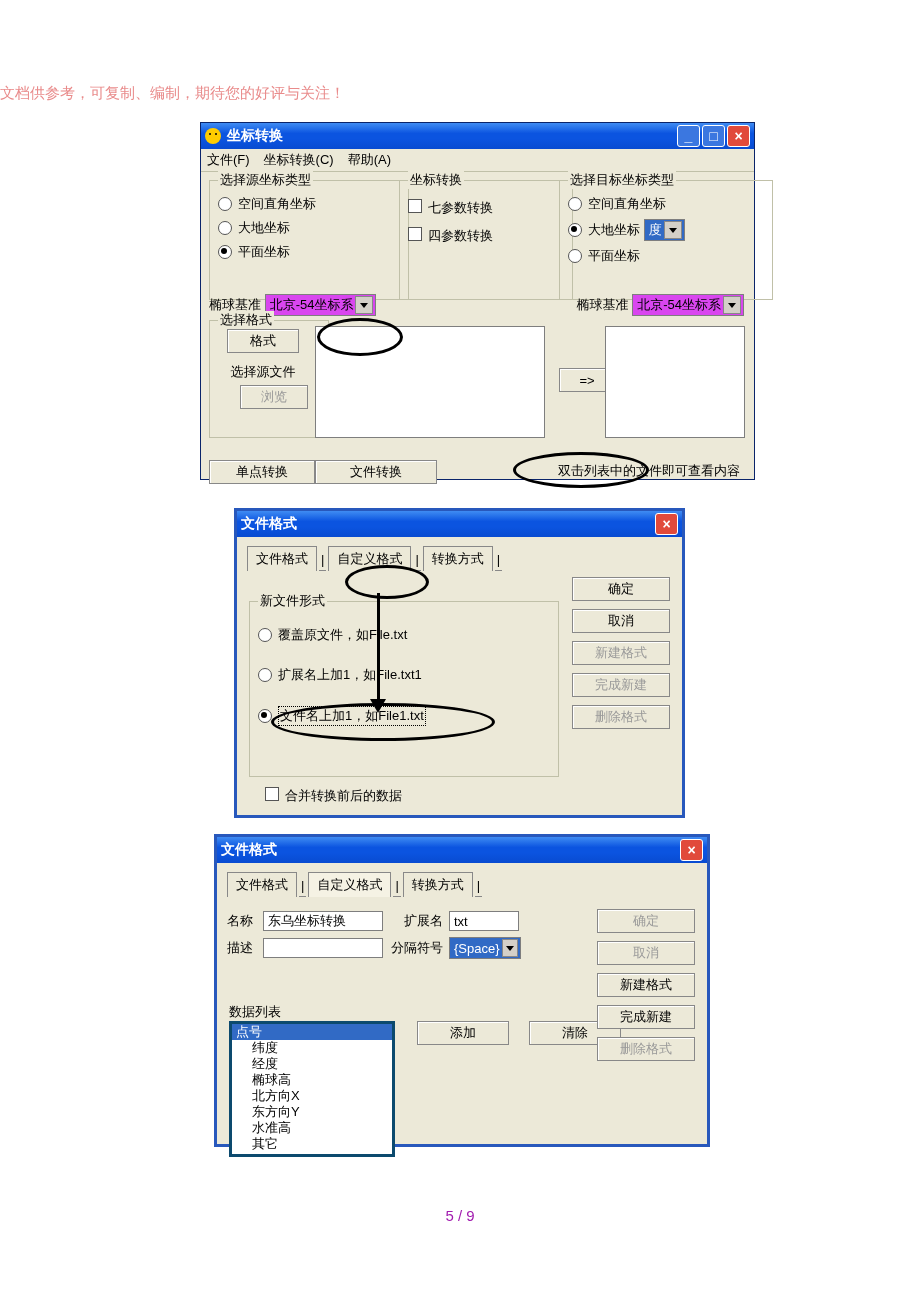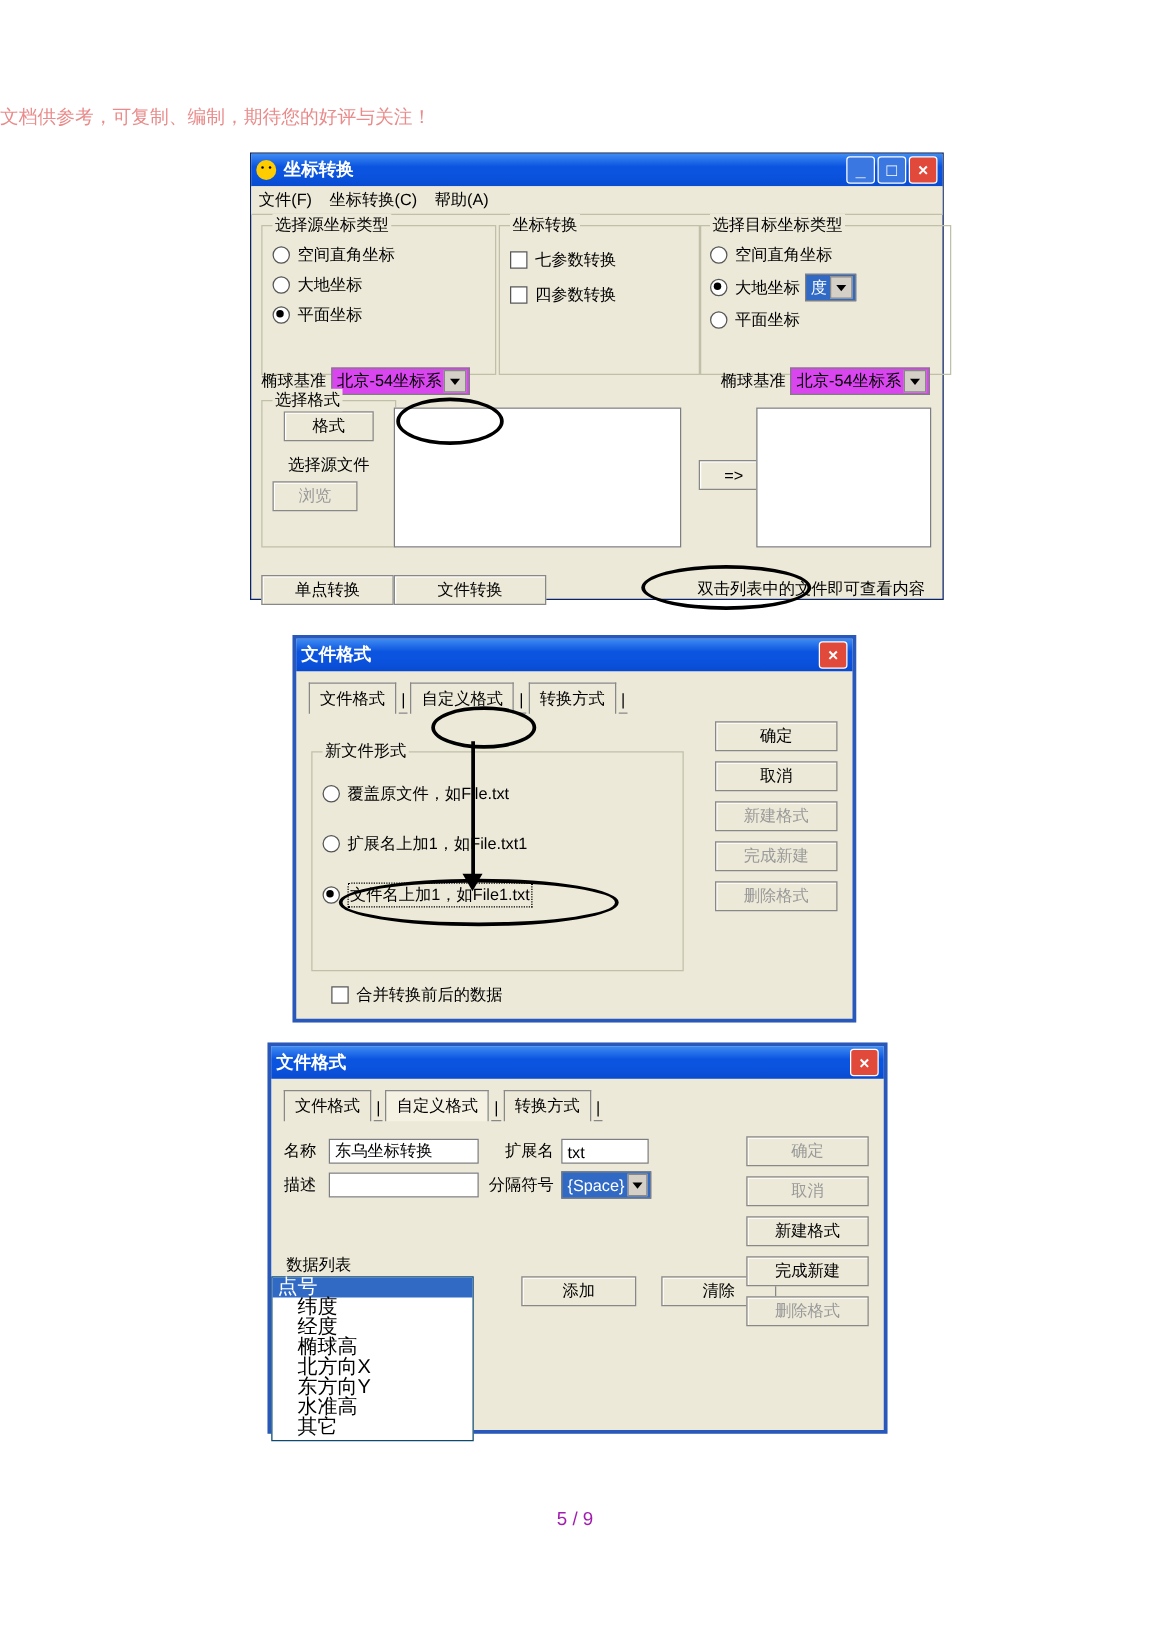--- a/index.html
+++ b/index.html
@@ -14,29 +14,29 @@
 .titlebar .ticon{width:16px;height:16px;background:#ffcc00;border-radius:50%;margin-right:6px;position:relative}
 .titlebar .ticon::after{content:"";position:absolute;width:2px;height:2px;background:#000;border-radius:50%;top:5px;left:4px;box-shadow:6px 0 #000}
 .titlebar .spacer{flex:1}
 .wbtn{width:21px;height:20px;margin-left:2px;border:1px solid #fff;border-radius:3px;display:flex;align-items:center;justify-content:center;font-weight:bold;color:#fff}
 .wbtn.min{background:#3b77e0}
 .wbtn.max{background:#3b77e0}
 .wbtn.close{background:#e14a3b}
 .menubar{height:22px;background:#ece9d8;display:flex;align-items:center;padding:0 6px;border-bottom:1px solid #c0c0a8}
 .menubar span{margin-right:14px}
 .body1{position:relative;padding:6px;height:calc(100% - 48px)}
-.fieldset{position:absolute;border:1px solid #c0c0a8;padding:8px 8px 6px 8px}
+.fieldset{position:absolute;border:1px solid #c0c0a8;padding:8px 20px 6px 8px}
 .fieldset .legend{position:absolute;top:-10px;left:8px;background:#ece9d8;padding:0 2px;font-size:13px}
 .fs-src{left:8px;top:8px;width:170px;height:104px}
 .fs-mid{left:198px;top:8px;width:144px;height:104px}
 .fs-dst{left:358px;top:8px;width:184px;height:104px}
 .radio{display:flex;align-items:center;margin:6px 0}
 .radio .r{width:12px;height:12px;border:1px solid #555;border-radius:50%;margin-right:6px;background:#fff;position:relative}
 .radio.sel .r::after{content:"";position:absolute;top:2px;left:2px;width:6px;height:6px;background:#000;border-radius:50%}
-.chk{display:flex;align-items:center;margin:10px 0}
+.chk{display:flex;align-items:flex-start;margin:10px 0}
 .chk .c{width:12px;height:12px;border:1px solid #555;background:#fff;margin-right:6px}
 .lbl-row{position:absolute;left:8px;top:122px;display:flex;align-items:center}
 .lbl-row2{position:absolute;right:10px;top:122px;display:flex;align-items:center}
 .dd{border:1px solid #7e7e7e;background:#d946ef;height:20px;display:inline-flex;align-items:center;padding:0 2px 0 4px}
 .dd .arrow{width:16px;height:16px;background:#d4d0c8;border:1px solid #888;margin-left:2px;display:flex;align-items:center;justify-content:center}
 .dd .arrow::after{content:"";border-left:4px solid transparent;border-right:4px solid transparent;border-top:5px solid #000}
 .dd.blue{background:#316ac5;color:#fff}
 .fs-fmt{left:8px;top:148px;width:90px;height:102px}
 .btn{background:#ece9d8;border:1px solid #888;height:22px;display:inline-flex;align-items:center;justify-content:center;padding:0 10px;box-shadow:1px 1px 0 #fff inset}
 .btn.dis{color:#999}
@@ -56,21 +56,21 @@
 .fs-new{left:12px;top:64px;width:280px;height:160px}
 .rbtns{position:absolute;right:12px;top:40px;display:flex;flex-direction:column;gap:8px}
 .rbtns .btn{width:76px}
 .c3{left:108px;top:28px;width:78px;height:28px}
 .c4{left:34px;top:166px;width:218px;height:32px}
 .arrow-line{position:absolute;left:140px;top:56px;width:3px;height:112px;background:#000}
 .arrow-head{position:absolute;left:133px;top:162px;width:0;height:0;border-left:8px solid transparent;border-right:8px solid transparent;border-top:14px solid #000}
 .merge-row{position:absolute;left:28px;top:240px}
 .w3 .row{display:flex;align-items:center;margin:6px 0}
 .input{border:1px solid #7e7e7e;background:#fff;height:18px;padding:0 4px;display:inline-flex;align-items:center}
-.datalist{position:absolute;left:0;top:158px;width:160px;height:130px;border:1px solid #0c4a6e;background:#fff;line-height:16px;font-size:16px;padding-top:0}
+.datalist{position:absolute;left:12px;top:158px;width:160px;height:130px;border:3px solid #0c4a6e;background:#fff;line-height:16px;font-size:13px;padding-top:0}
 .datalist .hl{background:#316ac5;color:#fff;padding:0 4px}
 .datalist .it{padding:0 20px}
 .rbtns3{position:absolute;right:12px;top:46px;display:flex;flex-direction:column;gap:8px}
 .rbtns3 .btn{width:76px}
 .addclr{position:absolute;left:200px;top:158px;display:flex;gap:20px}
 .lbl-data{position:absolute;left:12px;top:140px}
 </style>
 </head>
 <body>
 
@@ -143,21 +143,21 @@
   <div class="lbl-row2">
    <span>椭球基准</span>&nbsp;<span class="dd">
             <span>北京-54坐标系</span>
             <span class="arrow"></span>
           </span>
   </div>
   <div class="fieldset fs-fmt">
    <span class="legend">选择格式</span>
    <div style="text-align:center"><span class="btn" style="width:50px">格式</span></div>
    <div style="margin-top:10px;text-align:center">选择源文件</div>
-   <div style="text-align:left;margin-top:4px"><span class="btn dis" style="width:46px">浏览</span></div>
+   <div style="text-align:right;margin-top:4px"><span class="btn dis" style="width:46px">浏览</span></div>
   </div>
   <div class="listbox lb1"></div>
   <span class="btn arrow-btn">=&gt;</span>
   <div class="listbox lb2"></div>
   <div class="bottom-row">
    <span class="btn" style="width:84px">单点转换</span>
    <span class="btn" style="width:100px">文件转换</span>
   </div>
   <div class="hint1">双击列表中的文件即可查看内容</div>
   <div class="circle c1"></div>

